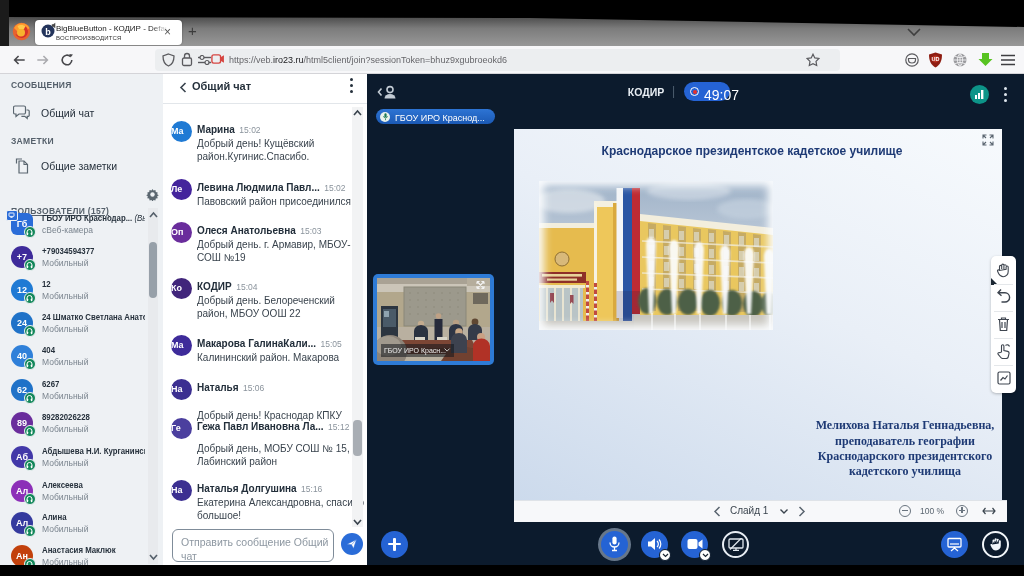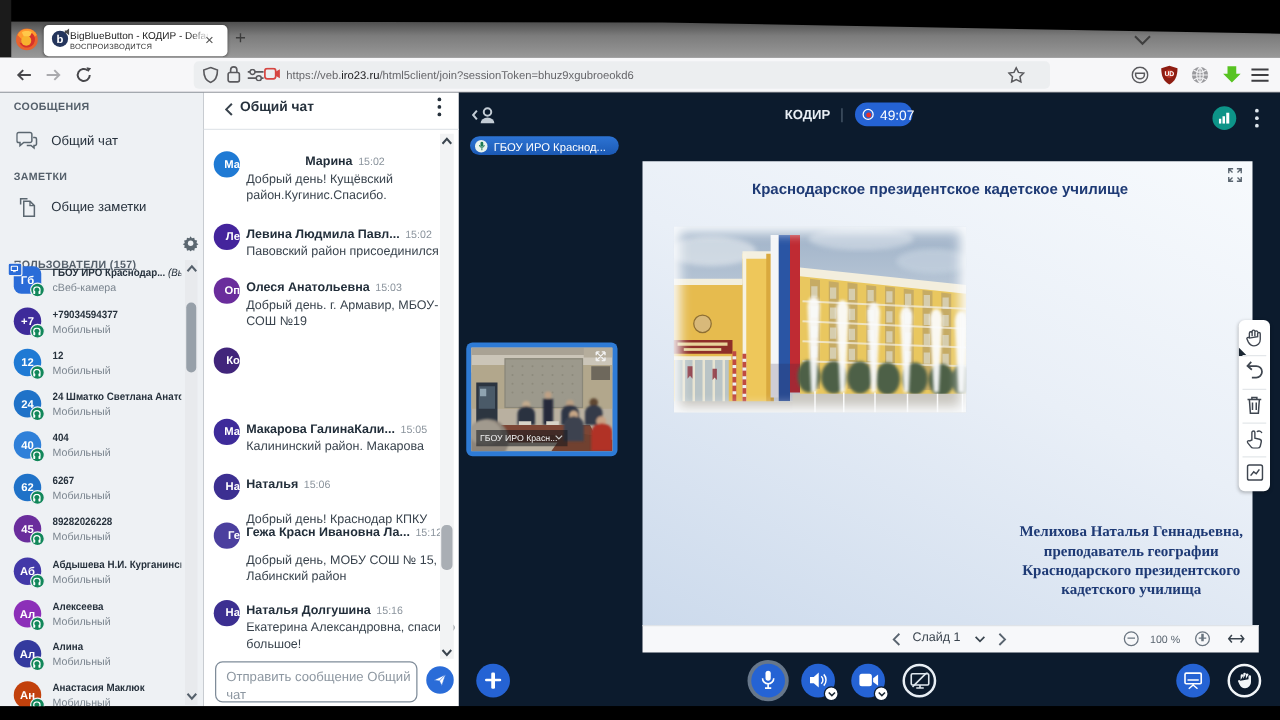--- a/index.html
+++ b/index.html
@@ -19,21 +19,21 @@
   #urlbar{left:155px;top:49px;width:685px;height:22px;background:#eceef0;border-radius:4px;}
 
   
   #app{left:0;top:74px;width:1024px;height:491px;background:#0c1b2d;}
   #sidebar{left:0;top:0;width:163px;height:491px;background:#eef1f4;}
   #chatpanel{left:163px;top:0;width:204px;height:491px;background:#ffffff;}
   .sbhead{font-size:8.5px;font-weight:bold;color:#55606b;letter-spacing:.3px;}
   .sbitem{font-size:10.5px;color:#26313c;}
   .uname{font-size:8.5px;font-weight:bold;color:#26313c;white-space:nowrap;transform:scaleX(.92);transform-origin:left center;}
   .usub{font-size:8.5px;color:#7a848e;white-space:nowrap;}
-  .avatar{position:absolute;border-radius:50%;color:#fff;text-align:right;}
+  .avatar{position:absolute;border-radius:50%;color:#fff;text-align:left;}
 
   
   .cname{font-size:10px;font-weight:bold;color:#222e3a;white-space:nowrap;}
   .ctime{font-size:8.5px;color:#8a939c;font-weight:normal;}
   .cmsg{font-size:10px;color:#39434d;line-height:13px;white-space:nowrap;}
 </style>
 </head>
 <body>
 <div id="root">
 
@@ -197,21 +197,21 @@
       <div class="abs usub" style="left:42px;top:283px;">Мобильный</div>
       <div class="abs" style="left:11px;top:305px;width:22px;height:22px;border-radius:50%;background:#1f72c8;color:#fff;font-size:9px;font-weight:bold;text-align:center;line-height:22px;">62</div>
       <div class="abs" style="left:24px;top:318px;width:10px;height:10px;border-radius:50%;background:#12875a;border:1px solid #eef1f4;"></div>
       <svg class="abs" style="left:26px;top:320.5px" width="7" height="7" viewBox="0 0 7 7">
           <path d="M1 4 v-1 a2.5 2.5 0 0 1 5 0 v1" stroke="#fff" stroke-width="1" fill="none"></path>
           <rect x="0.6" y="3.6" width="1.6" height="2.6" rx=".7" fill="#fff"></rect>
           <rect x="4.8" y="3.6" width="1.6" height="2.6" rx=".7" fill="#fff"></rect>
         </svg>
       <div class="abs uname" style="left:42px;top:305px;width:112px;overflow:hidden;"><span style="white-space:nowrap;">6267</span></div>
       <div class="abs usub" style="left:42px;top:317px;">Мобильный</div>
-      <div class="abs" style="left:11px;top:338px;width:22px;height:22px;border-radius:50%;background:#6a2d9c;color:#fff;font-size:9px;font-weight:bold;text-align:center;line-height:22px;">45</div>
+      <div class="abs" style="left:11px;top:338px;width:22px;height:22px;border-radius:50%;background:#6a2d9c;color:#fff;font-size:9px;font-weight:bold;text-align:center;line-height:22px;">89</div>
       <div class="abs" style="left:24px;top:351px;width:10px;height:10px;border-radius:50%;background:#12875a;border:1px solid #eef1f4;"></div>
       <svg class="abs" style="left:26px;top:353.5px" width="7" height="7" viewBox="0 0 7 7">
           <path d="M1 4 v-1 a2.5 2.5 0 0 1 5 0 v1" stroke="#fff" stroke-width="1" fill="none"></path>
           <rect x="0.6" y="3.6" width="1.6" height="2.6" rx=".7" fill="#fff"></rect>
           <rect x="4.8" y="3.6" width="1.6" height="2.6" rx=".7" fill="#fff"></rect>
         </svg>
       <div class="abs uname" style="left:42px;top:338px;width:112px;overflow:hidden;"><span style="white-space:nowrap;">89282026228</span></div>
       <div class="abs usub" style="left:42px;top:350px;">Мобильный</div>
       <div class="abs" style="left:11px;top:372px;width:22px;height:22px;border-radius:50%;background:#4238a8;color:#fff;font-size:9px;font-weight:bold;text-align:center;line-height:22px;">Аб</div>
       <div class="abs" style="left:24px;top:385px;width:10px;height:10px;border-radius:50%;background:#12875a;border:1px solid #eef1f4;"></div>
@@ -263,21 +263,21 @@
       <svg class="abs" style="left:16px;top:8px" width="8" height="11" viewBox="0 0 8 11">
           <path d="M6.5 1 L2 5.5 L6.5 10" stroke="#3a444e" stroke-width="1.6" fill="none"></path>
         </svg>
       <div class="abs" style="left:29px;top:6px;font-size:11px;font-weight:bold;color:#26313c;">Общий чат</div>
       <div class="abs" style="left:187px;top:4px;width:3px;height:3px;background:#26313c;border-radius:50%;"></div>
       <div class="abs" style="left:187px;top:10px;width:3px;height:3px;background:#26313c;border-radius:50%;"></div>
       <div class="abs" style="left:187px;top:16px;width:3px;height:3px;background:#26313c;border-radius:50%;"></div>
       <div class="abs" style="left:0px;top:29px;width:204px;height:1px;background:#e2e6ea;"></div>
       <div class="abs avatar" style="left:8px;top:47px;width:21px;height:21px;background:#1f7ad4;font-size:9px;font-weight:bold;line-height:21px;">Ма</div>
       <div class="abs cgroup" style="left:34px;top:47px;width:158px;">
-        <div style="height:14px;line-height:14px;text-align:center;"><span class="cname">Марина</span> <span class="ctime">15:02</span></div>
+        <div style="height:14px;line-height:14px;"><span class="cname">Марина</span> <span class="ctime">15:02</span></div>
         <div class="cmsg" style="margin-top:2px;">
             <div>Добрый день! Кущёвский</div>
             <div>район.Кугинис.Спасибо.</div>
           </div>
       </div>
       <div class="abs avatar" style="left:8px;top:105px;width:21px;height:21px;background:#44249c;font-size:9px;font-weight:bold;line-height:21px;">Ле</div>
       <div class="abs cgroup" style="left:34px;top:105px;width:158px;">
         <div style="height:14px;line-height:14px;"><span class="cname">Левина Людмила Павл...</span> <span class="ctime">15:02</span></div>
         <div class="cmsg" style="margin-top:2px;">
             <div>Павовский район присоединился</div>
@@ -285,37 +285,44 @@
       </div>
       <div class="abs avatar" style="left:8px;top:148px;width:21px;height:21px;background:#6a2d9c;font-size:9px;font-weight:bold;line-height:21px;">Оп</div>
       <div class="abs cgroup" style="left:34px;top:148px;width:158px;">
         <div style="height:14px;line-height:14px;"><span class="cname">Олеся Анатольевна</span> <span class="ctime">15:03</span></div>
         <div class="cmsg" style="margin-top:2px;">
             <div>Добрый день. г. Армавир, МБОУ-</div>
             <div>СОШ №19</div>
           </div>
       </div>
       <div class="abs avatar" style="left:8px;top:204px;width:21px;height:21px;background:#41257b;font-size:9px;font-weight:bold;line-height:21px;">Ко</div>
+      <div class="abs cgroup" style="left:34px;top:204px;width:158px;">
+        <div style="height:14px;line-height:14px;"><span class="cname">КОДИР</span> <span class="ctime">15:04</span></div>
+        <div class="cmsg" style="margin-top:2px;">
+            <div>Добрый день. Белореченский</div>
+            <div>район, МБОУ ООШ 22</div>
+          </div>
+      </div>
       <div class="abs avatar" style="left:8px;top:261px;width:21px;height:21px;background:#3e2b9a;font-size:9px;font-weight:bold;line-height:21px;">Ма</div>
       <div class="abs cgroup" style="left:34px;top:261px;width:158px;">
         <div style="height:14px;line-height:14px;"><span class="cname">Макарова ГалинаКали...</span> <span class="ctime">15:05</span></div>
         <div class="cmsg" style="margin-top:2px;">
             <div>Калининский район. Макарова</div>
           </div>
       </div>
       <div class="abs avatar" style="left:8px;top:305px;width:21px;height:21px;background:#3c2f91;font-size:9px;font-weight:bold;line-height:21px;">На</div>
       <div class="abs cgroup" style="left:34px;top:305px;width:158px;">
         <div style="height:14px;line-height:14px;"><span class="cname">Наталья</span> <span class="ctime">15:06</span></div>
         <div class="cmsg" style="margin-top:16px;">
             <div>Добрый день! Краснодар КПКУ</div>
           </div>
       </div>
       <div class="abs avatar" style="left:8px;top:344px;width:21px;height:21px;background:#4b3f9e;font-size:9px;font-weight:bold;line-height:21px;">Ге</div>
       <div class="abs cgroup" style="left:34px;top:344px;width:158px;">
-        <div style="height:14px;line-height:14px;"><span class="cname">Гежа Красн Ивановна Ла...</span> <span class="ctime">15:12</span></div>
+        <div style="height:14px;line-height:14px;"><span class="cname">Гежа Павл Ивановна Ла...</span> <span class="ctime">15:12</span></div>
         <div class="cmsg" style="margin-top:10px;">
             <div>Добрый день, МОБУ СОШ № 15,</div>
             <div>Лабинский район</div>
           </div>
       </div>
       <div class="abs avatar" style="left:8px;top:406px;width:21px;height:21px;background:#3c2f91;font-size:9px;font-weight:bold;line-height:21px;">На</div>
       <div class="abs cgroup" style="left:34px;top:406px;width:158px;">
         <div style="height:14px;line-height:14px;"><span class="cname">Наталья Долгушина</span> <span class="ctime">15:16</span></div>
         <div class="cmsg" style="margin-top:2px;">
             <div>Екатерина Александровна, спасибо</div>
@@ -345,21 +352,21 @@
       <svg class="abs" style="left:10px;top:11px" width="22" height="15" viewBox="0 0 22 15">
         <path d="M4.5 3.5 L1.5 7 L4.5 10.5" stroke="#c3ccd5" stroke-width="1.6" fill="none"></path>
         <circle cx="13" cy="4.6" r="3" fill="none" stroke="#c3ccd5" stroke-width="1.6"></circle>
         <path d="M7.5 13.5 a5.5 4.5 0 0 1 11 0 Z" fill="#c3ccd5"></path>
       </svg>
       <div class="abs" style="left:244px;top:12px;width:70px;font-size:10.5px;font-weight:bold;color:#e8eef4;text-align:center;">КОДИР</div>
       <div class="abs" style="left:305px;top:10px;font-size:12px;color:#4e5f70;">|</div>
       <div class="abs" style="left:317px;top:8px;width:46px;height:19px;border-radius:10px;background:#2563d4;"></div>
       <div class="abs" style="left:323px;top:13px;width:9px;height:9px;border-radius:50%;border:1.5px solid #fff;box-sizing:border-box;background:#2563d4;"></div>
       <div class="abs" style="left:325.5px;top:15.5px;width:4px;height:4px;border-radius:50%;background:#e8312a;"></div>
-      <div class="abs" style="left:337px;top:13px;font-size:11px;color:#fff;">49:07</div>
+      <div class="abs" style="left:337px;top:13px;font-size:14px;color:#fff;">49:07</div>
 
       <div class="abs" style="left:603px;top:11px;width:19px;height:19px;border-radius:50%;background:#0d9488;"></div>
       <svg class="abs" style="left:608px;top:16px" width="10" height="9" viewBox="0 0 10 9">
           <rect x="0" y="5" width="2" height="4" fill="#fff"></rect>
           <rect x="3" y="3" width="2" height="6" fill="#fff"></rect>
           <rect x="6" y="0" width="2.4" height="9" fill="#fff"></rect>
         </svg>
       <div class="abs" style="left:637px;top:13px;width:3.4px;height:3.4px;background:#dfe7ee;border-radius:50%;"></div>
       <div class="abs" style="left:637px;top:19px;width:3.4px;height:3.4px;background:#dfe7ee;border-radius:50%;"></div>
       <div class="abs" style="left:637px;top:25px;width:3.4px;height:3.4px;background:#dfe7ee;border-radius:50%;"></div>

